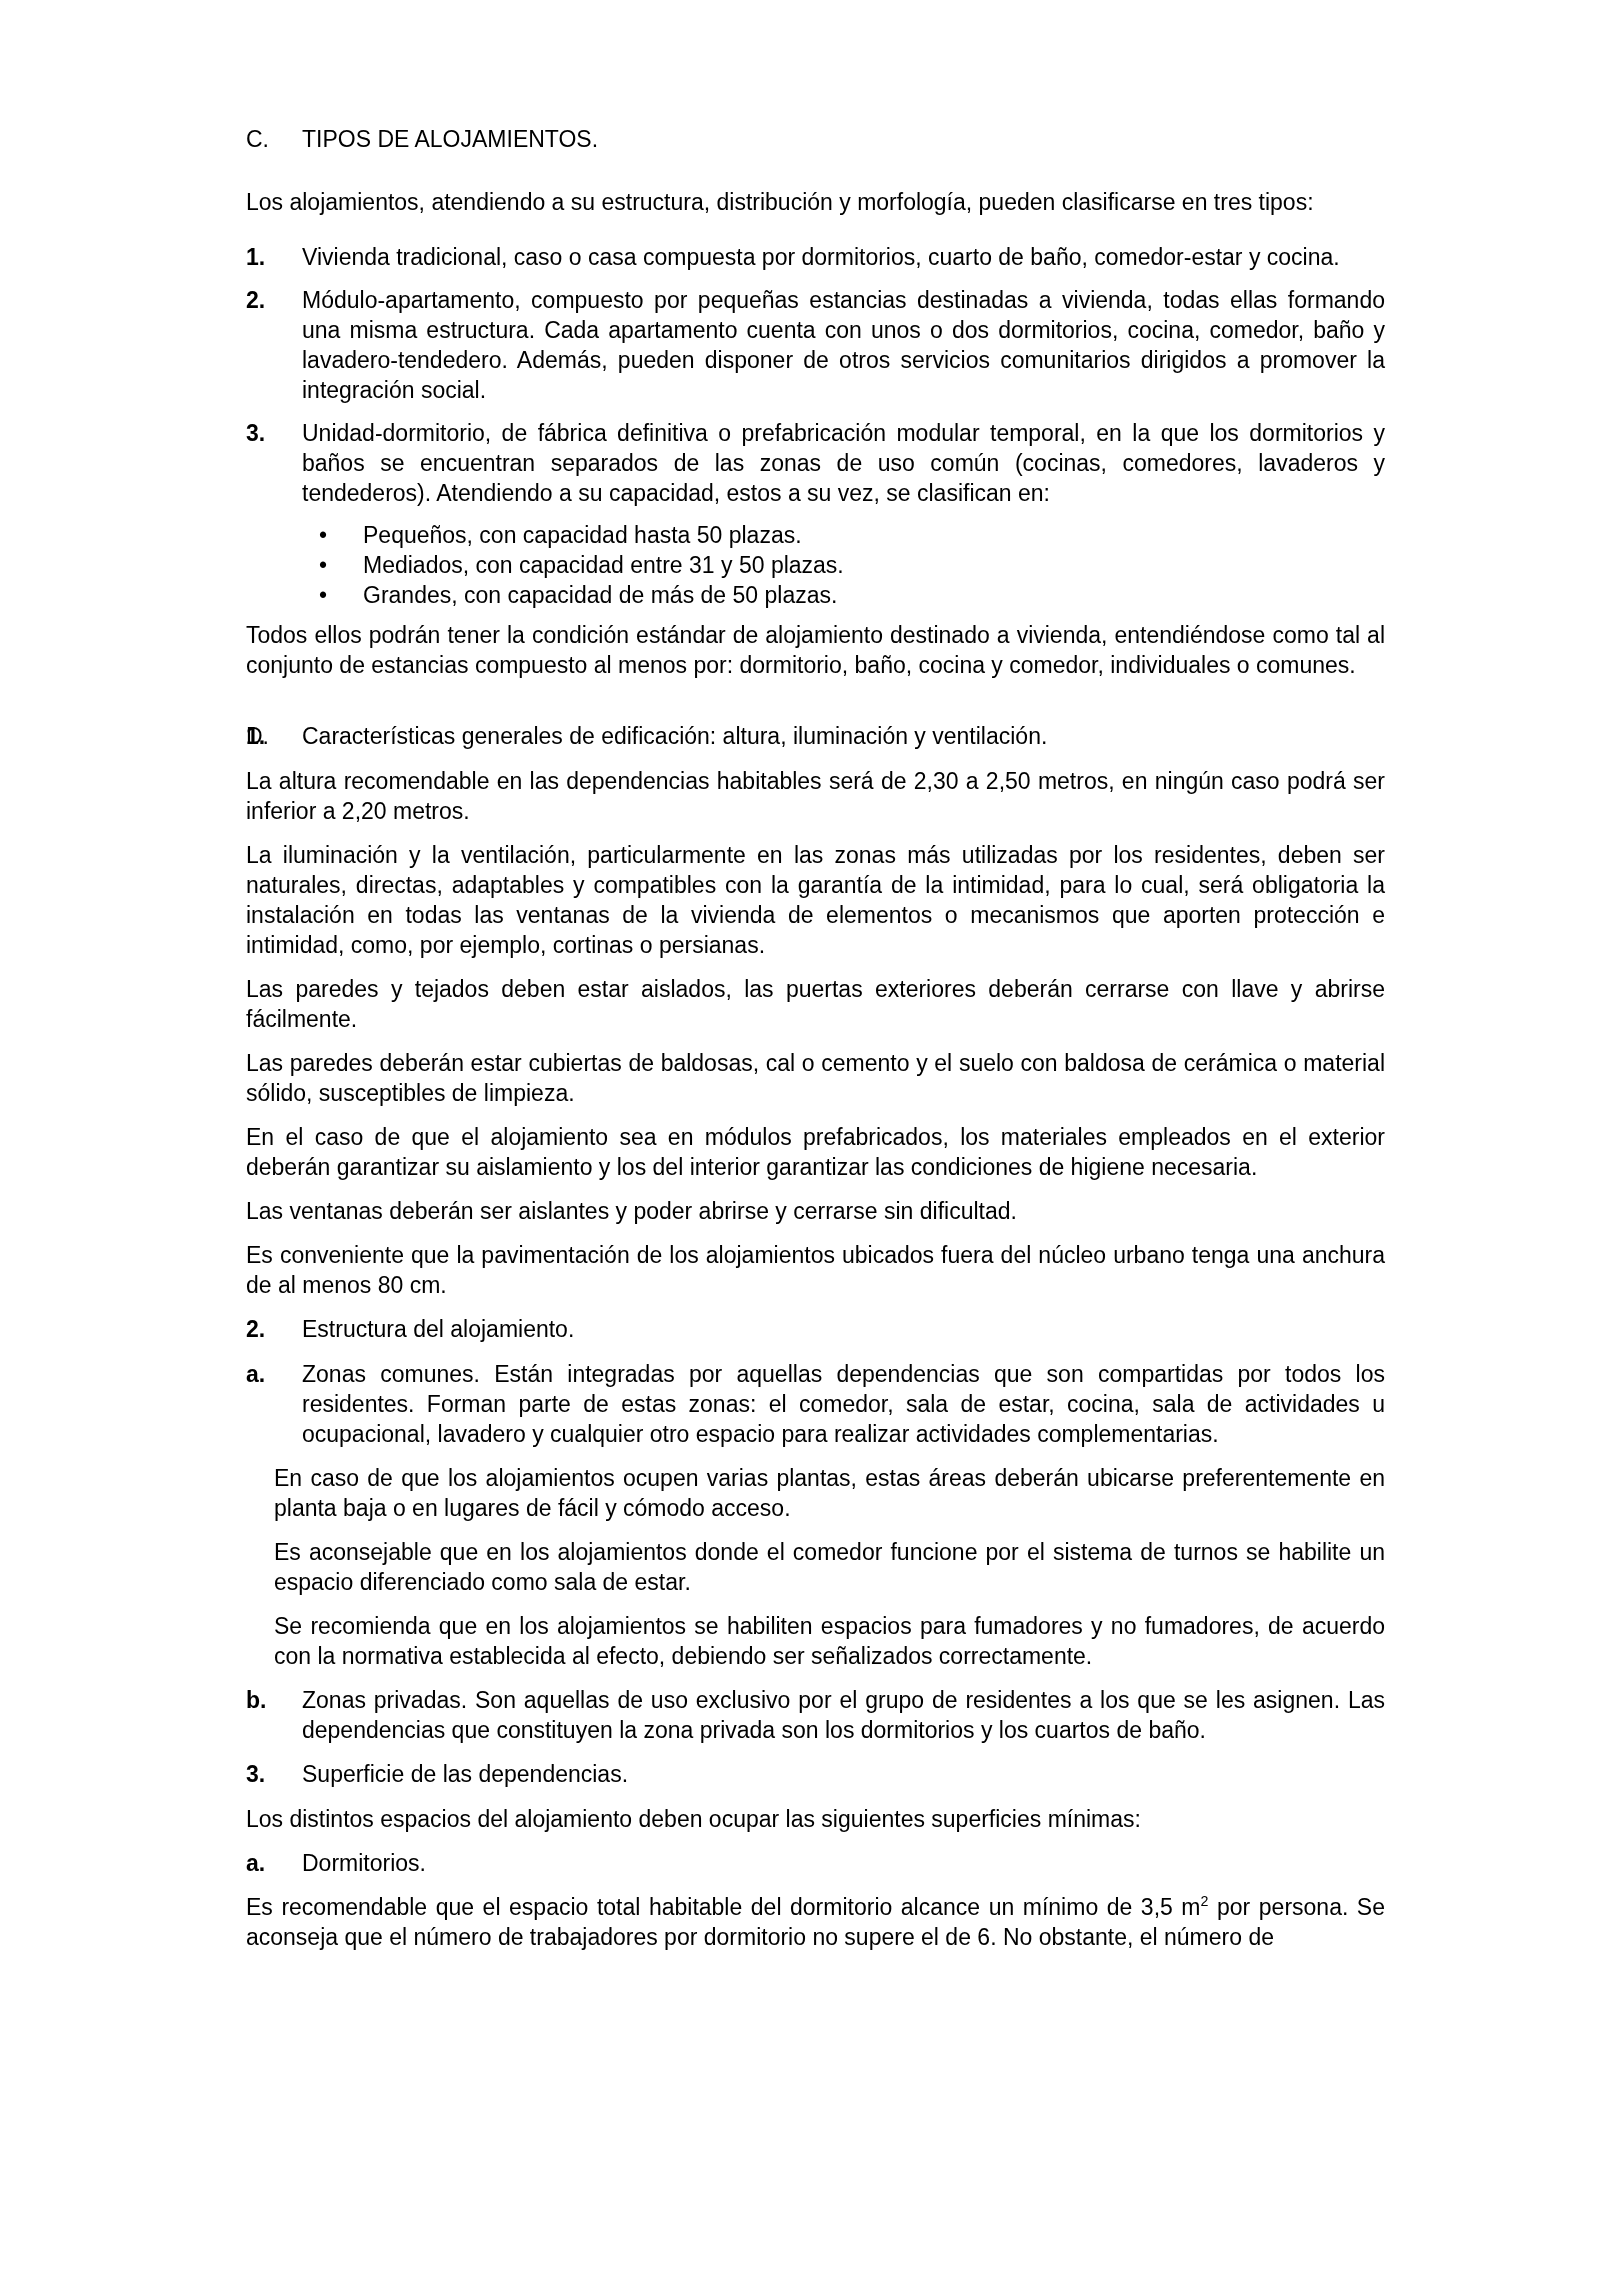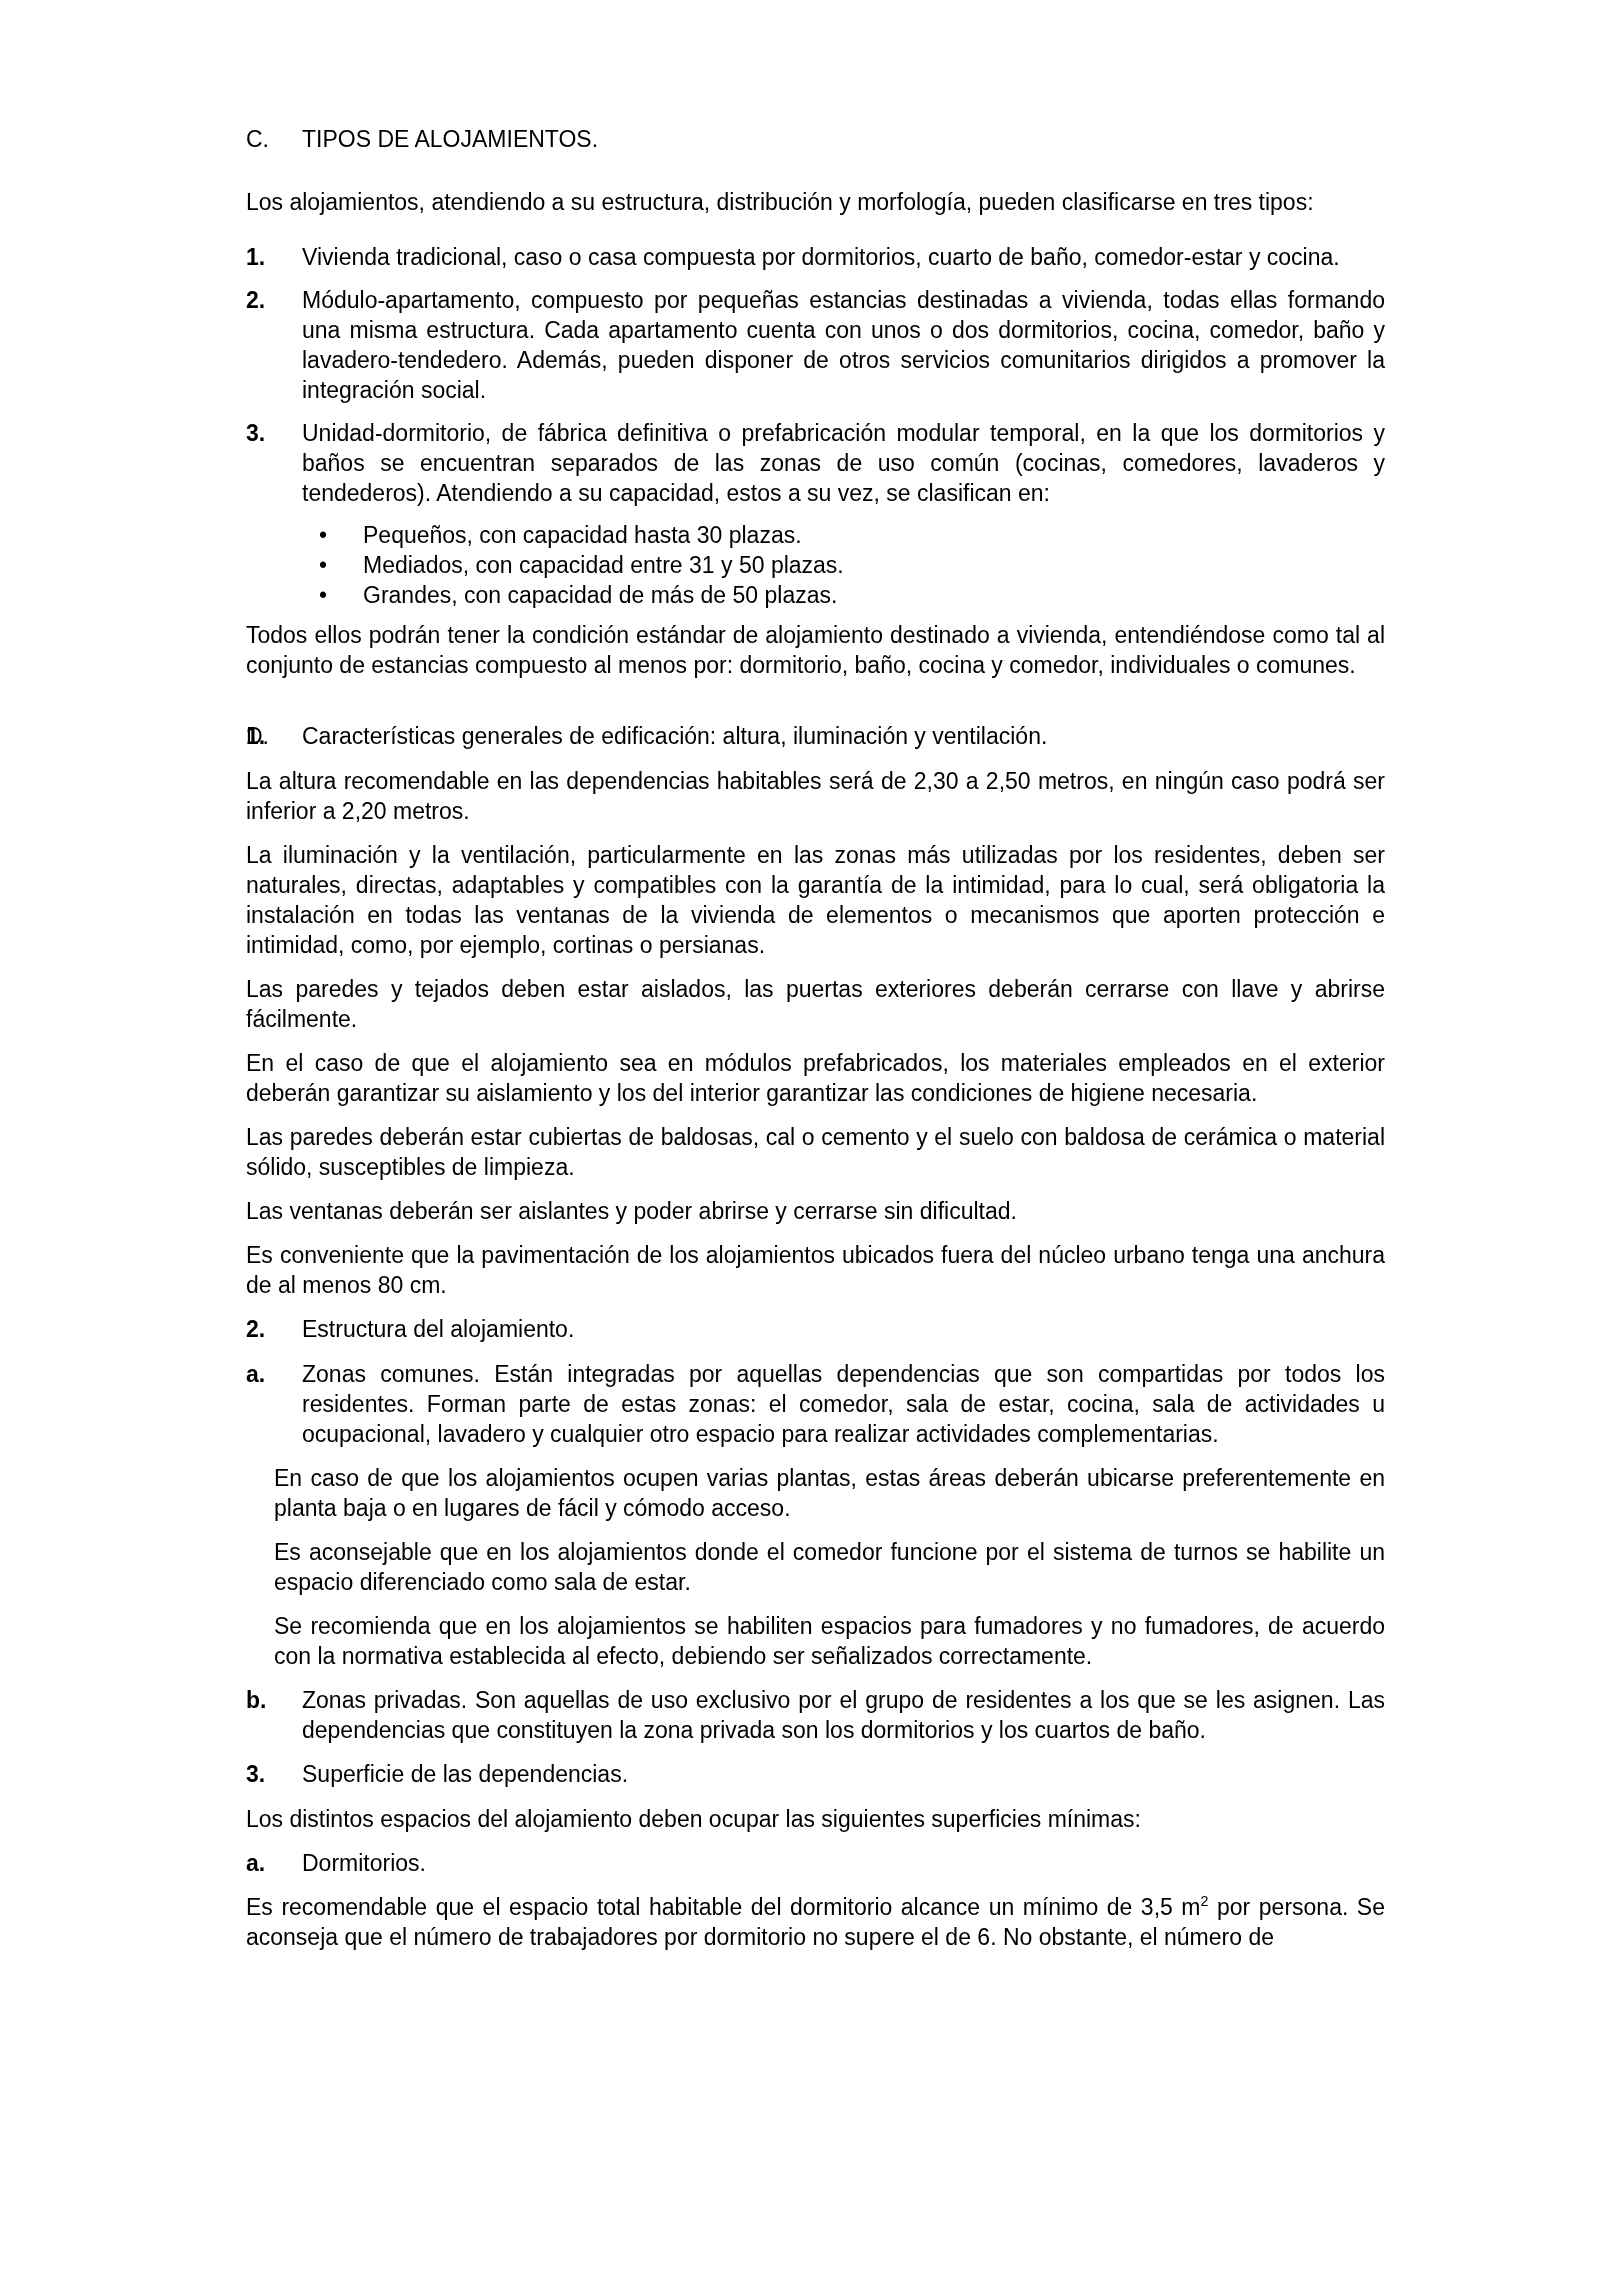--- a/index.html
+++ b/index.html
@@ -99,21 +99,21 @@
   </div>
 
   <div class="para hang item" style="margin-bottom:11.6px;">
     <span class="label">3.</span>
     <span>Unidad-dormitorio, de fábrica definitiva o prefabricación modular temporal, en la que los dormitorios y baños se encuentran separados de las zonas de uso común (cocinas, comedores, lavaderos y tendederos). Atendiendo a su capacidad, estos a su vez, se clasifican en:</span>
   </div>
 
   <div class="bullet-list">
     <div class="bullet-item">
       <span class="dot">•</span>
-      <span>Pequeños, con capacidad hasta 30 plazas.</span>
+      <span>Pequeños, con capacidad hasta 50 plazas.</span>
     </div>
     <div class="bullet-item">
       <span class="dot">•</span>
       <span>Mediados, con capacidad entre 31 y 50 plazas.</span>
     </div>
     <div class="bullet-item">
       <span class="dot">•</span>
       <span>Grandes, con capacidad de más de 50 plazas.</span>
     </div>
   </div>
@@ -125,22 +125,22 @@
   </div>
 
   <div class="para hang item subhead">
     <span class="label">1.</span>
     <span>Características generales de edificación: altura, iluminación y ventilación.</span>
   </div>
 
   <p class="para">La altura recomendable en las dependencias habitables será de 2,30 a 2,50 metros, en ningún caso podrá ser inferior a 2,20 metros.</p>
   <p class="para">La iluminación y la ventilación, particularmente en las zonas más utilizadas por los residentes, deben ser naturales, directas, adaptables y compatibles con la garantía de la intimidad, para lo cual, será obligatoria la instalación en todas las ventanas de la vivienda de elementos o mecanismos que aporten protección e intimidad, como, por ejemplo, cortinas o persianas.</p>
   <p class="para">Las paredes y tejados deben estar aislados, las puertas exteriores deberán cerrarse con llave y abrirse fácilmente.</p>
+  <p class="para">Las paredes deberán estar cubiertas de baldosas, cal o cemento y el suelo con baldosa de cerámica o material sólido, susceptibles de limpieza.</p>
   <p class="para">En el caso de que el alojamiento sea en módulos prefabricados, los materiales empleados en el exterior deberán garantizar su aislamiento y los del interior garantizar las condiciones de higiene necesaria.</p>
-  <p class="para">Las paredes deberán estar cubiertas de baldosas, cal o cemento y el suelo con baldosa de cerámica o material sólido, susceptibles de limpieza.</p>
   <p class="para">Las ventanas deberán ser aislantes y poder abrirse y cerrarse sin dificultad.</p>
   <p class="para">Es conveniente que la pavimentación de los alojamientos ubicados fuera del núcleo urbano tenga una anchura de al menos 80 cm.</p>
 
   <div class="para hang item subhead">
     <span class="label">2.</span>
     <span>Estructura del alojamiento.</span>
   </div>
 
   <div class="para hang item">
     <span class="label">a.</span>

